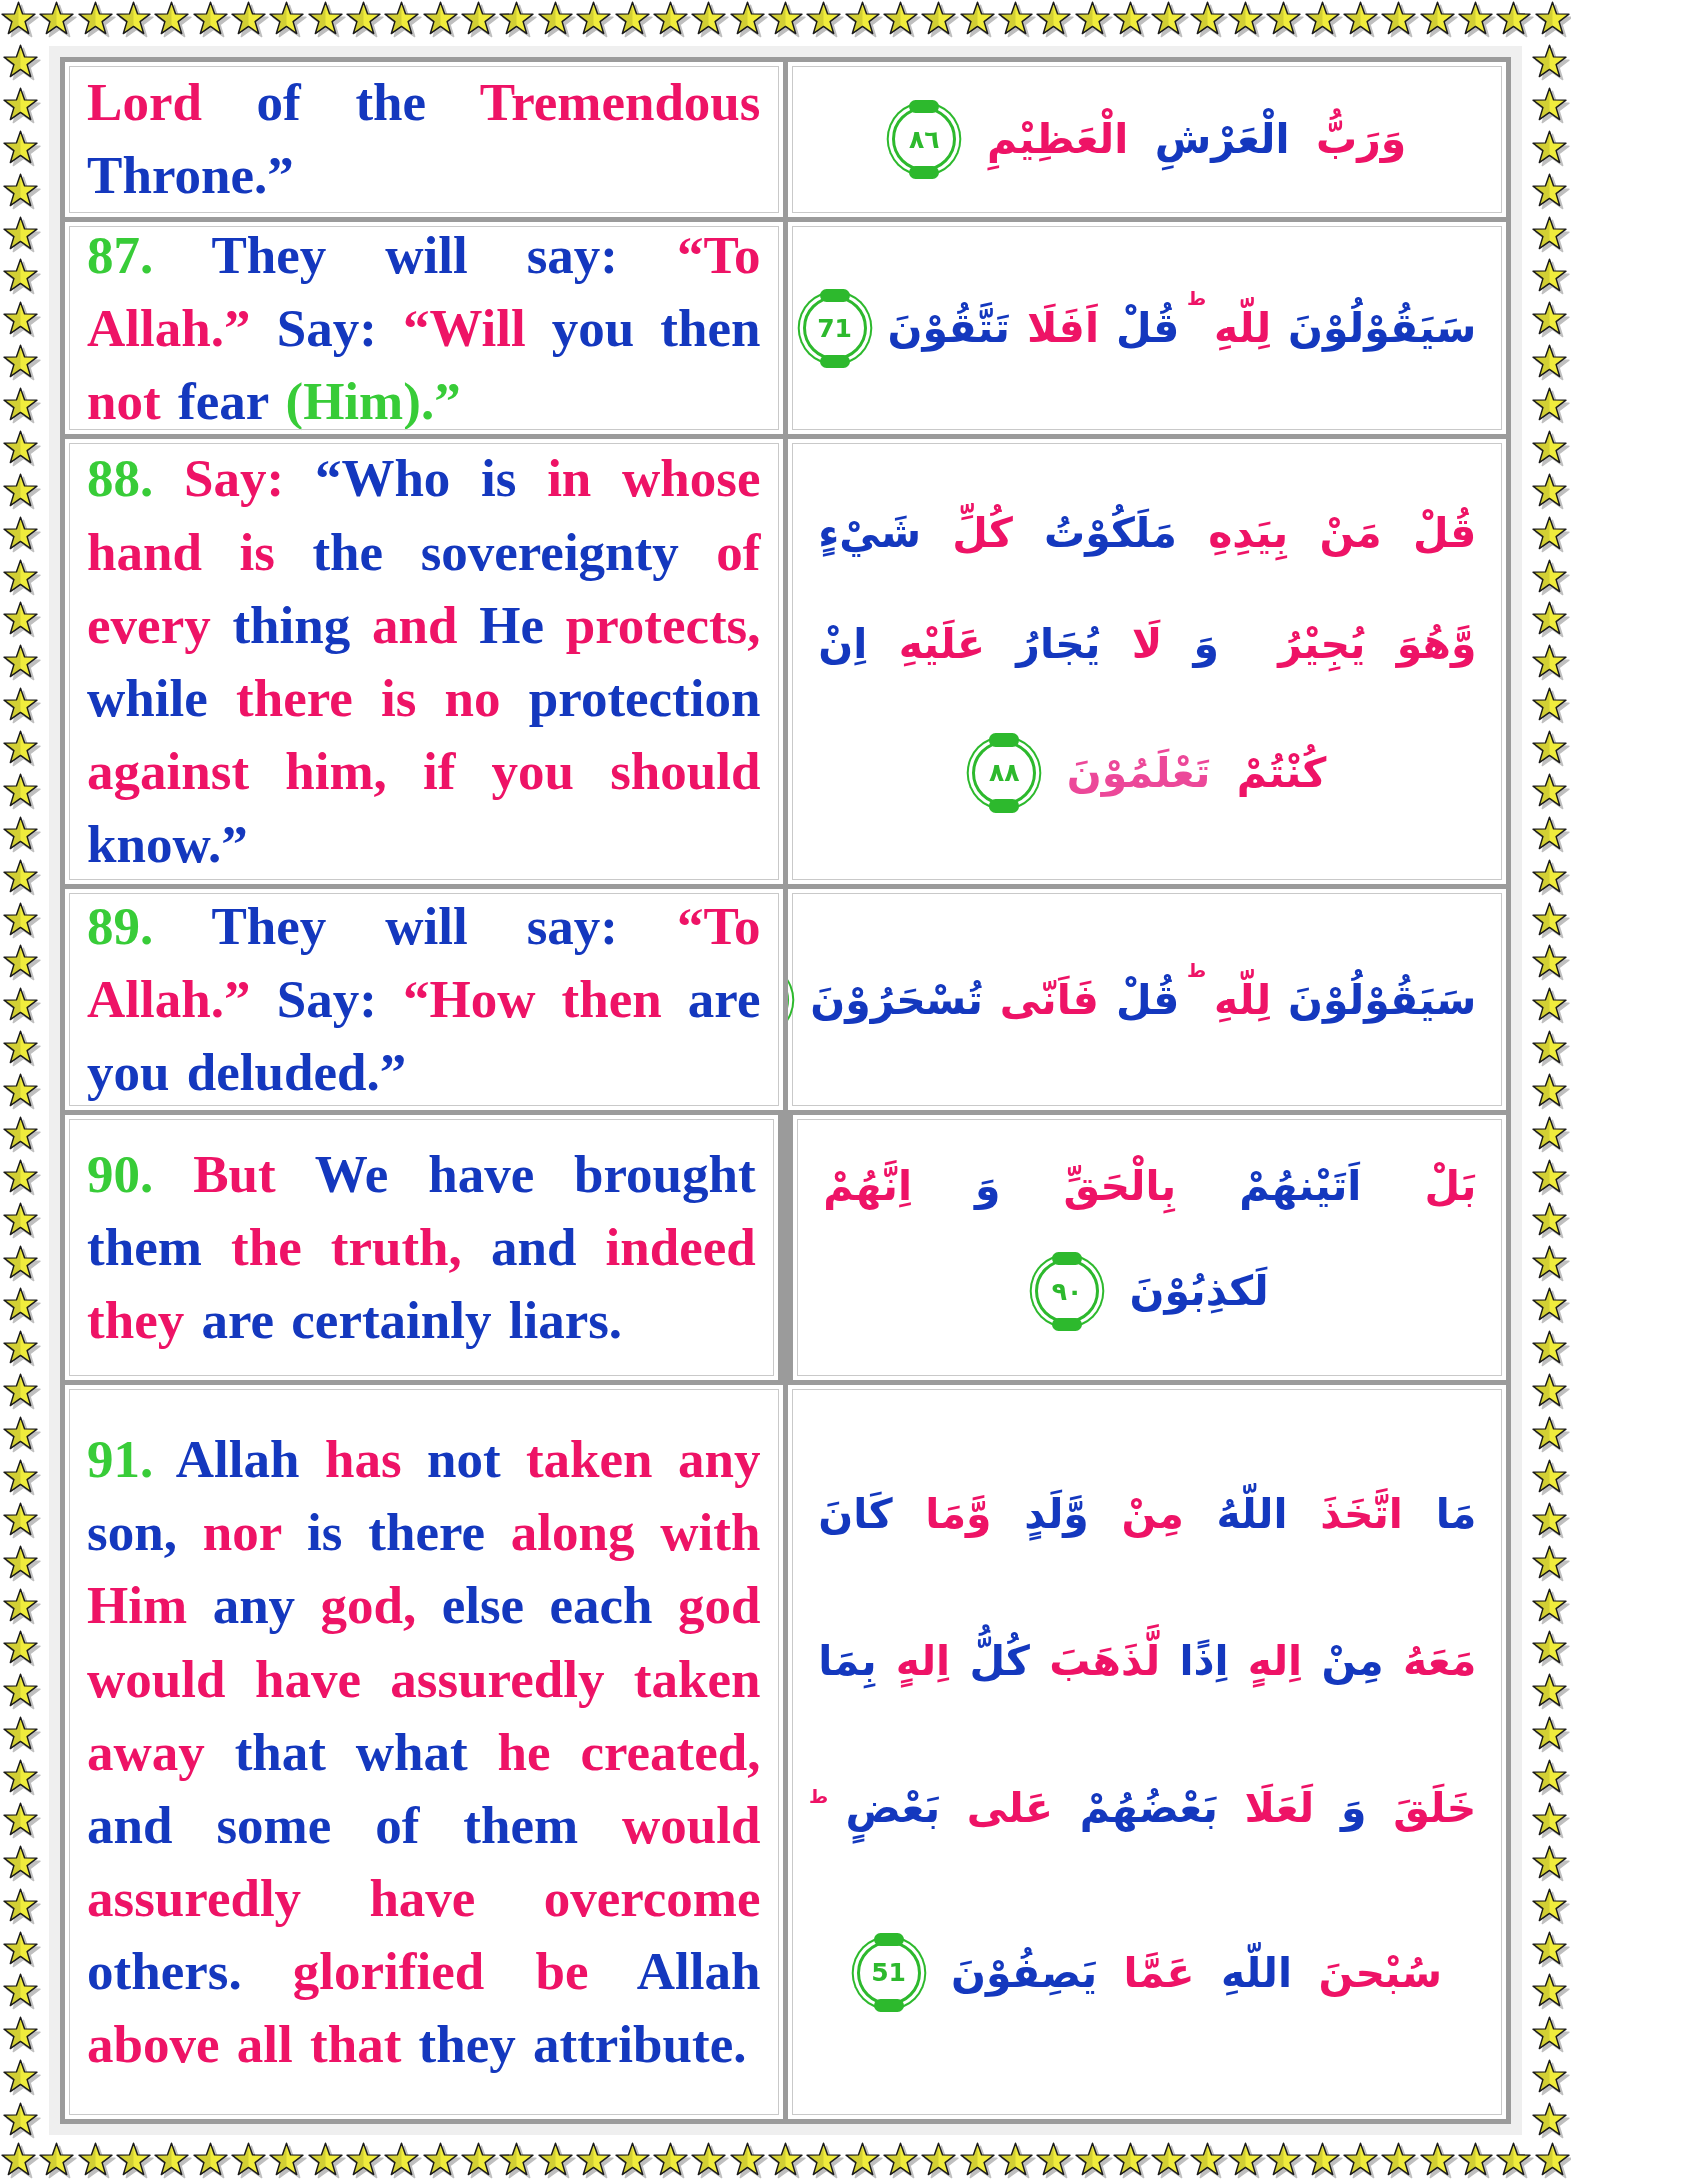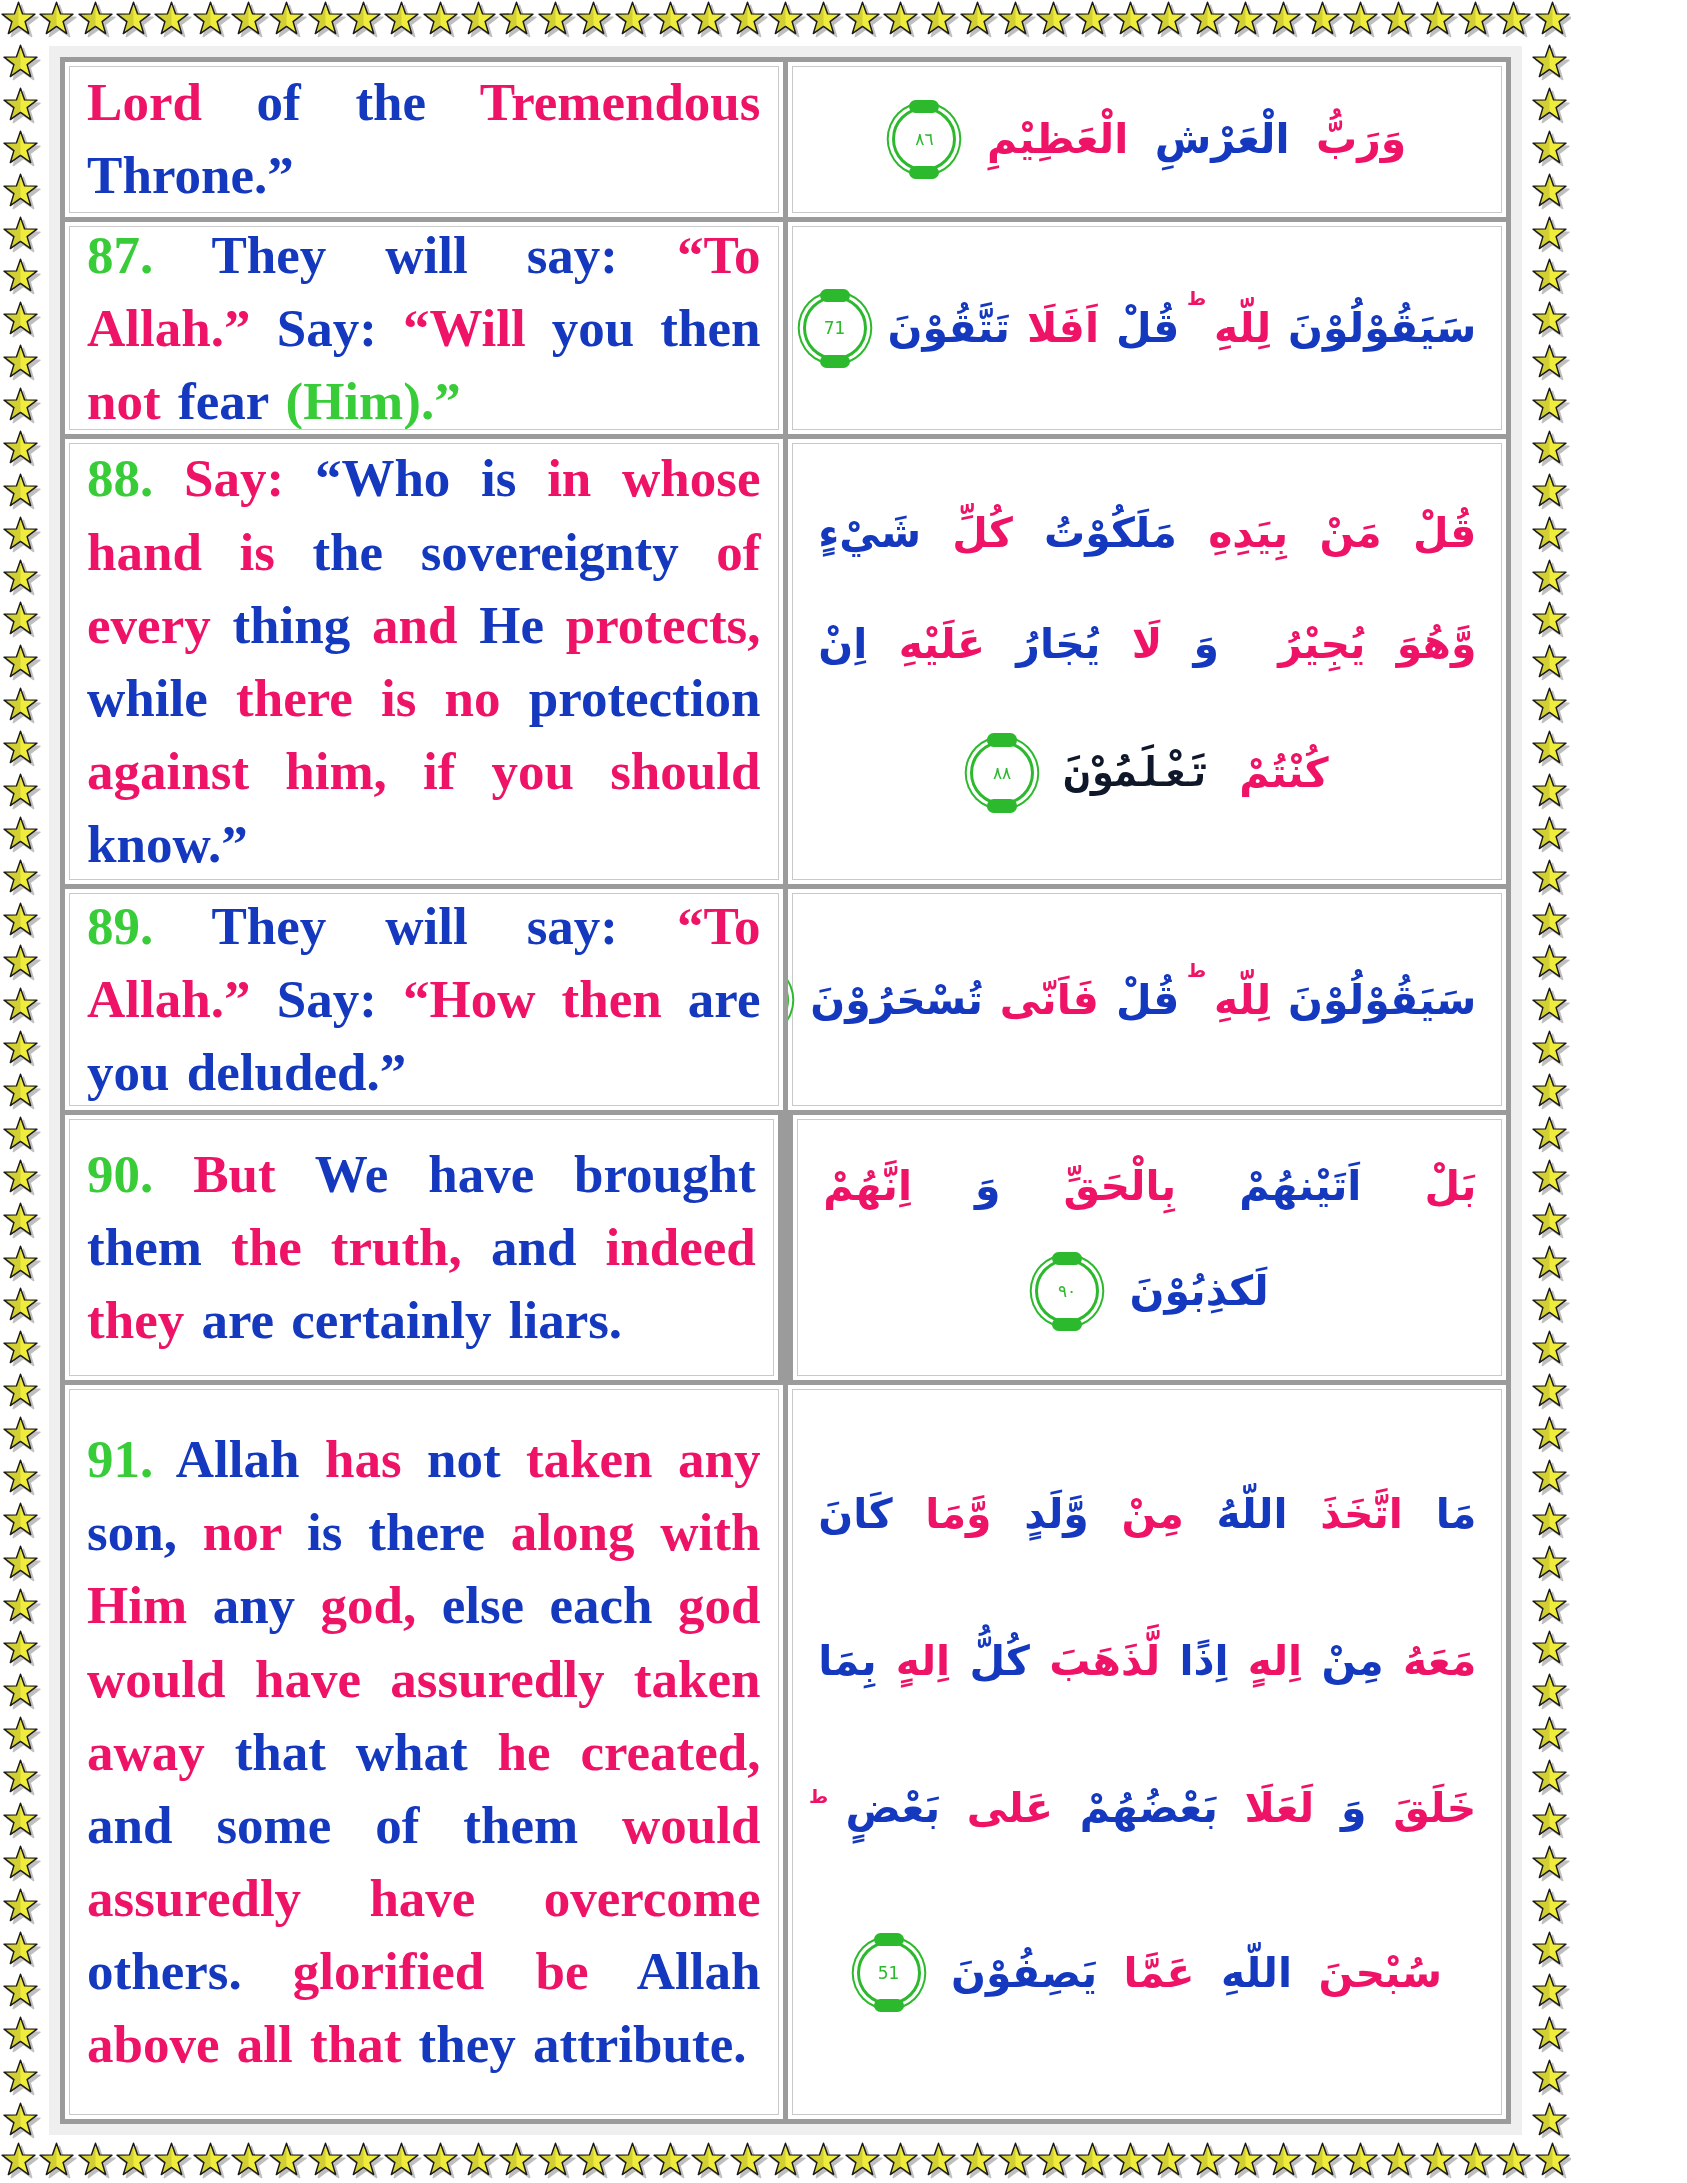--- a/index.html
+++ b/index.html
@@ -41,21 +41,21 @@
   
   .medallion{display:inline-flex;align-items:center;justify-content:center;flex:0 0 auto;
              width:64px;height:64px;border:3.3px solid #2db92d;border-radius:50%;position:relative;
              box-sizing:border-box;background:#fff;margin:9.3px 4px;
              box-shadow:0 0 0 3.3px #ffffff,0 0 0 5.3px #2db92d;}
   .medallion::before,.medallion::after{content:"";position:absolute;left:50%;
              transform:translateX(-50%);width:30px;height:13.2px;background:#2db92d;
              border-radius:6.6px;}
   .medallion::before{top:-10.6px;}
   .medallion::after{bottom:-10.6px;}
-  .mnum{color:#2db92d;font-size:17px;font-weight:normal;font-family:"DejaVu Sans",sans-serif;}
+  .mnum{color:#2db92d;font-size:25px;font-weight:bold;font-family:"DejaVu Sans",sans-serif;}
 </style>
 </head>
 <body>
 
 <div id="page">
 
   <div class="stars stars-top">
       <svg class="star" viewBox="0 0 64 64">
         <polygon points="32,2 39.1,22.3 60.5,22.7 43.4,35.7 49.6,56.3 32,44 14.4,56.3 20.6,35.7 3.5,22.7 24.9,22.3" fill="#f0ec3c" stroke="#1b1b1b" stroke-width="2.5" stroke-linejoin="round"></polygon>
         <polyline points="32,2 32,44 14.4,56.3 20.6,35.7 3.5,22.7 24.9,22.3 32,2" fill="rgba(0,0,0,0.12)" stroke="none"></polyline>
@@ -844,21 +844,21 @@
                 <span style="color: rgb(238, 19, 102);">وَّهُوَ</span>
                 <span style="color: rgb(238, 19, 102); margin-left: 28px;">يُجِيْرُ</span>
                 <span style="color: rgb(20, 56, 190);">وَ</span>
                 <span style="color: rgb(238, 19, 102);">لَا</span>
                 <span style="color: rgb(20, 56, 190);">يُجَارُ</span>
                 <span style="color: rgb(238, 19, 102);">عَلَيْهِ</span>
                 <span style="color: rgb(20, 56, 190);">اِنْ</span>
               </div>
               <div class="ar-line center">
                 <span style="color: rgb(238, 19, 102);">كُنْتُمْ</span>
-                <span style="color: #0f172a; font-family: Liberation Mono, monospace;">تَعْلَمُوْنَ</span>
+                <span style="color: #ec4899;">تَعْلَمُوْنَ</span>
                 <span class="medallion">
                   <span class="mnum">٨٨</span>
                 </span>
               </div>
             </div>
         </div>
       </div>
 
       <div class="row" style="flex:333 1 0;">
         <div class="cell en-cell">

